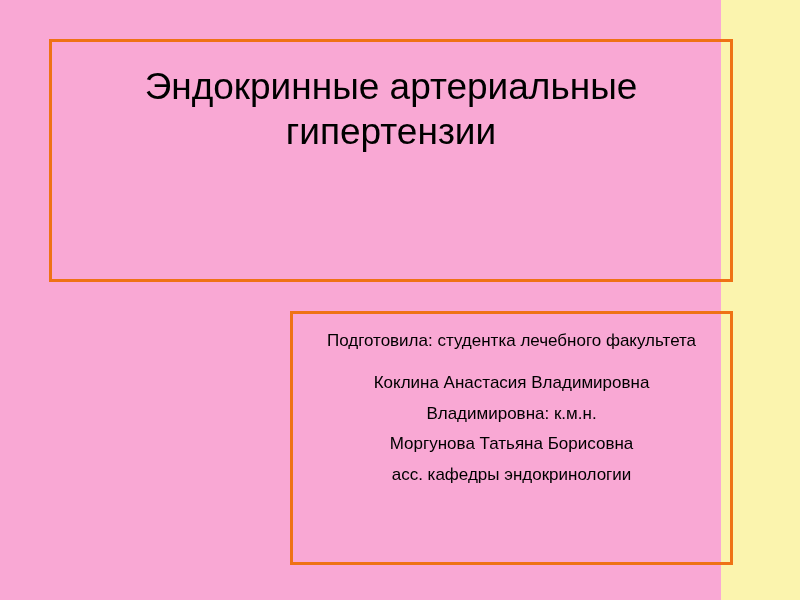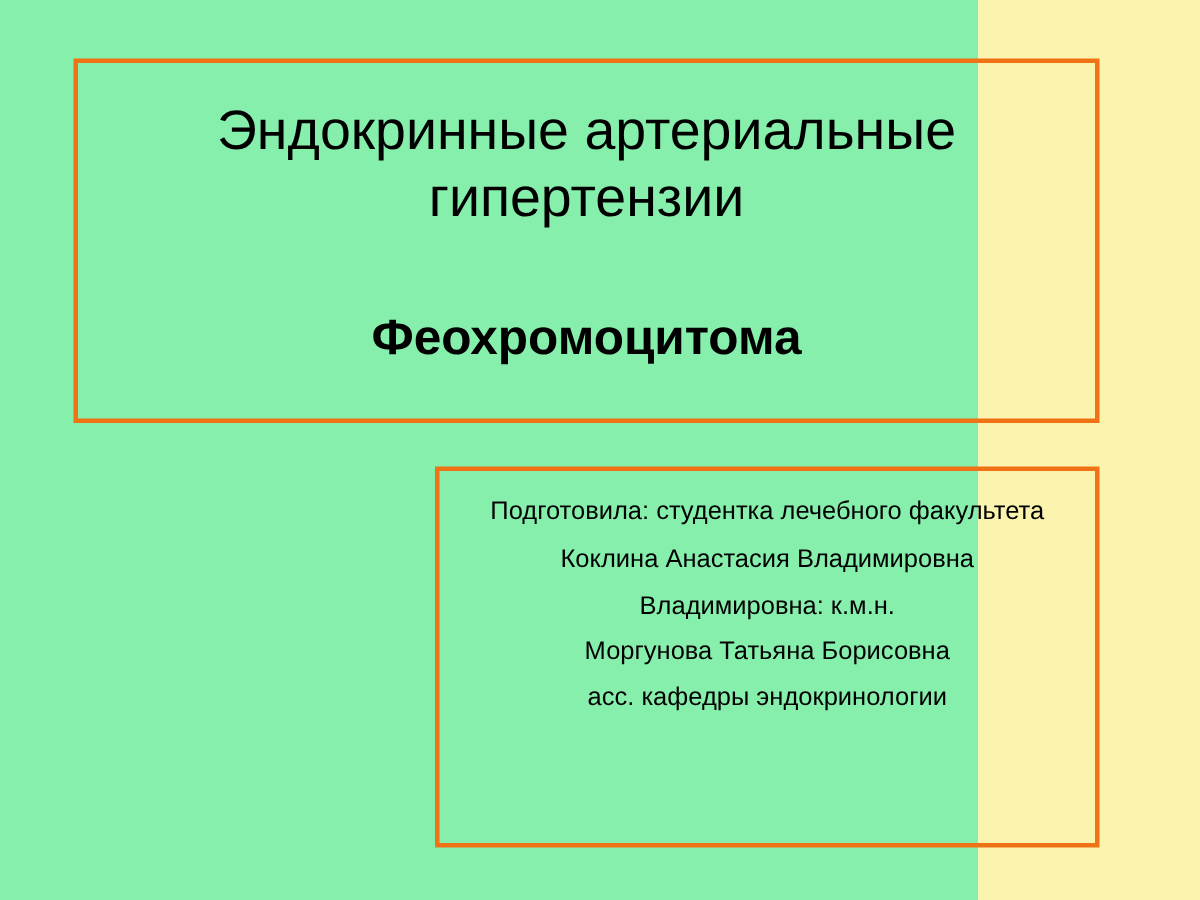--- a/index.html
+++ b/index.html
@@ -8,23 +8,23 @@
   }
   body {
     width: 800px;
     height: 600px;
     background: #fbf4ae;
     font-family: "Liberation Sans", sans-serif;
     overflow: hidden;
   }
   .slide {
     position: relative;
-    width: 652px;
+    width: 721px;
     height: 600px;
-    background: #86efac;
+    background: #f9a8d4;
     box-sizing: border-box;
   }
 
   
   .title-box {
     position: absolute;
     left: 49px;
     top: 39px;
     width: 684px;
     height: 243px;
@@ -71,31 +71,30 @@
   .author-line {
     font-size: 17px;
     color: #000000;
     line-height: 1.32;
     margin: 0 0 8px 0;
   }
   .author-line.bold {
     font-weight: normal;
   }
   .author-line.first {
-    margin-bottom: 10px;
+    margin-bottom: 20px;
   }
 </style>
 </head>
 <body>
 
 <div class="slide">
 
   <div class="title-box">
     <div class="title-main">Эндокринные артериальные гипертензии</div>
-    <div class="title-sub">Феохромоцитома</div>
   </div>
 
   <div class="author-box">
     <div class="author-line first">Подготовила: студентка лечебного факультета</div>
     <div class="author-line bold">Коклина Анастасия Владимировна</div>
     <div class="author-line">Владимировна: к.м.н.</div>
     <div class="author-line bold">Моргунова Татьяна Борисовна</div>
     <div class="author-line">асс. кафедры эндокринологии</div>
   </div>
 

